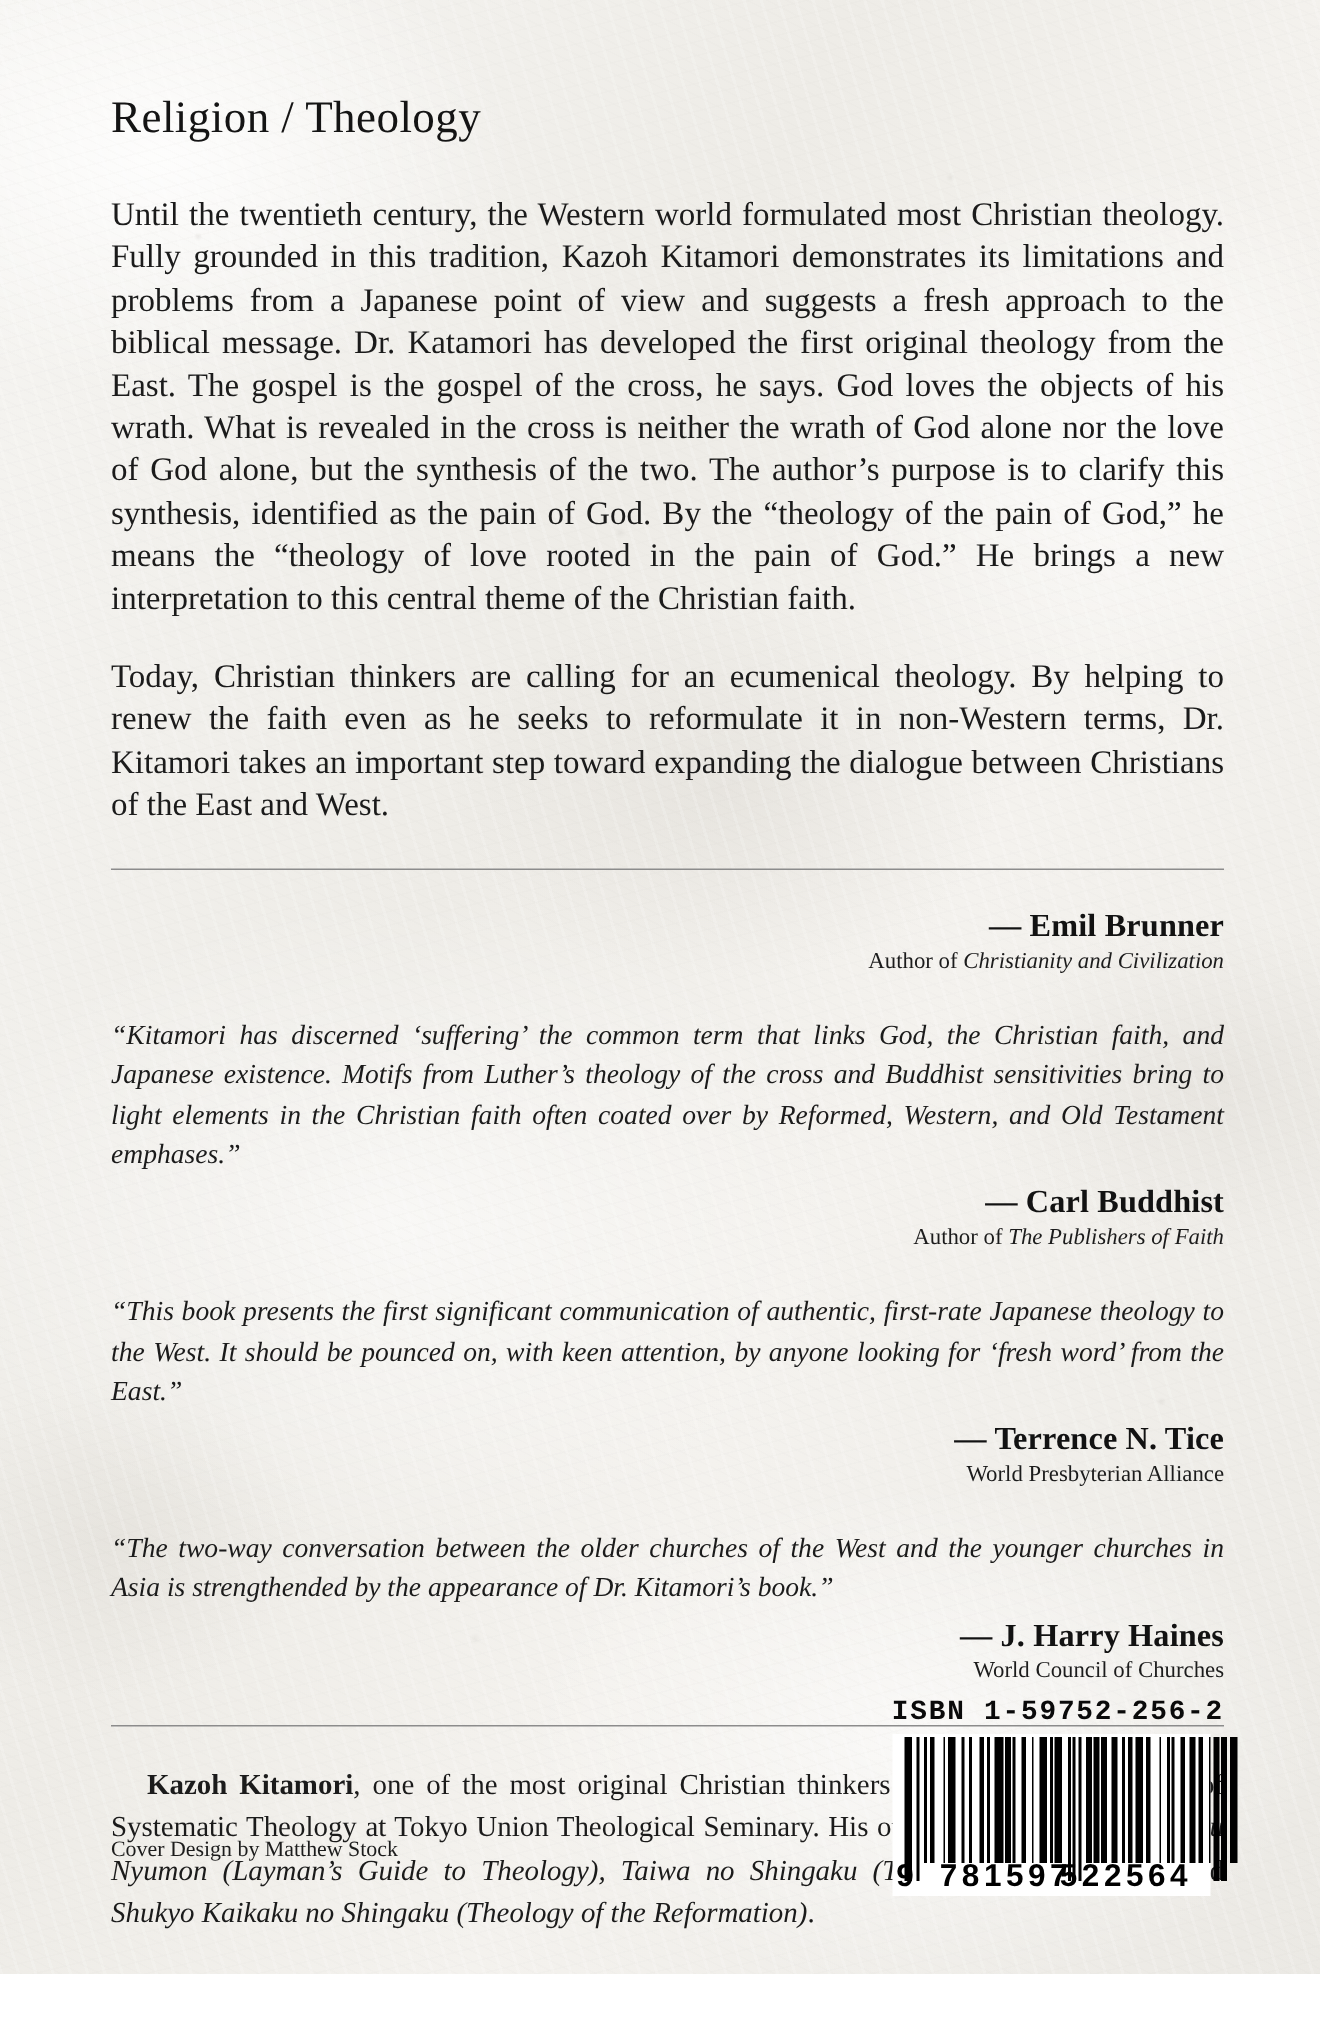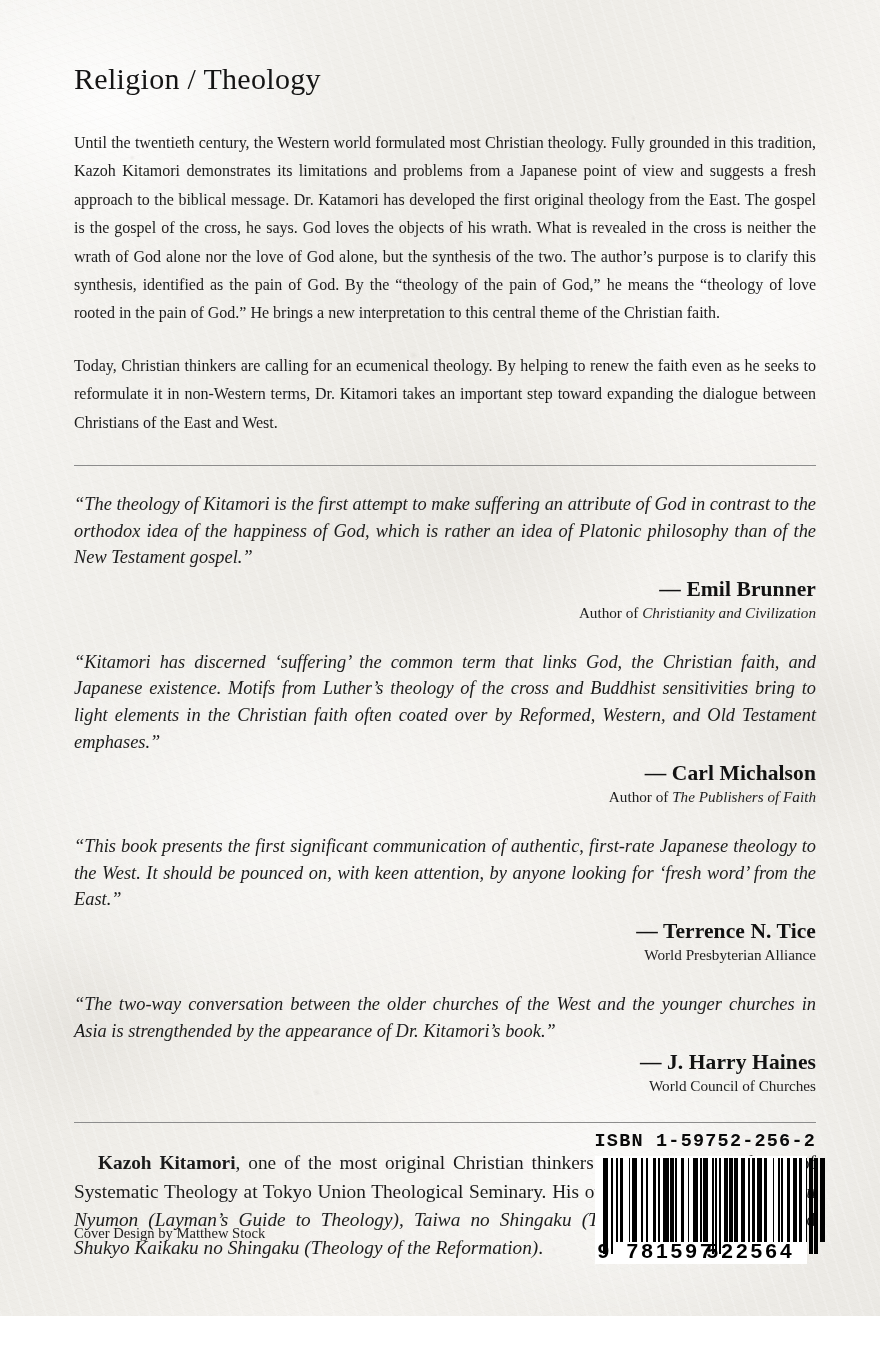--- a/index.html
+++ b/index.html
@@ -65,21 +65,21 @@
     font-size: 30px;
     line-height: 1.1;
     font-weight: 400;
     letter-spacing: 0.3px;
     margin: 0 0 34px 0;
     color: #141414;
   }
 
   
   .body-para {
-    font-size: 16px;
+    font-size: 22px;
     line-height: 28.4px;
     text-align: justify;
     text-justify: inter-word;
     margin: 0 0 24px 0;
     color: #1b1b1b;
     hyphens: none;
   }
   .body-para:last-of-type { margin-bottom: 0; }
   .bio-para {
     font-size: 19.3px;
@@ -239,28 +239,27 @@
 
     <p class="body-para">Until the twentieth century, the Western world formulated most Christian theology. Fully grounded in this tradition, Kazoh Kitamori demonstrates its limitations and problems from a Japanese point of view and suggests a fresh approach to the biblical message. Dr. Katamori has developed the first original theology from the East. The gospel is the gospel of the cross, he says. God loves the objects of his wrath. What is revealed in the cross is neither the wrath of God alone nor the love of God alone, but the synthesis of the two. The author’s purpose is to clarify this synthesis, identified as the pain of God. By the “theology of the pain of God,” he means the “theology of love rooted in the pain of God.” He brings a new interpretation to this central theme of the Christian faith.</p>
 
     <p class="body-para">Today, Christian thinkers are calling for an ecumenical theology. By helping to renew the faith even as he seeks to reformulate it in non-Western terms, Dr. Kitamori takes an important step toward expanding the dialogue between Christians of the East and West.</p>
 
     <hr class="rule rule-top">
 
     <div>
 
       <div class="blurb">
-        <p class="blurb-text">“The theology of Kitamori is the first attempt to make suffering an attribute of God in contrast to the orthodox idea of the happiness of God, which is rather an idea of Platonic philosophy than of the New Testament gospel.”</p>
         <p class="blurb-attrib">— Emil Brunner</p>
         <p class="blurb-source"><span>Author of </span><i>Christianity and Civilization</i></p>
       </div>
 
       <div class="blurb">
         <p class="blurb-text">“Kitamori has discerned ‘suffering’ the common term that links God, the Christian faith, and Japanese existence. Motifs from Luther’s theology of the cross and Buddhist sensitivities bring to light elements in the Christian faith often coated over by Reformed, Western, and Old Testament emphases.”</p>
-        <p class="blurb-attrib">— Carl Michalson</p>
+        <p class="blurb-attrib">— Carl Buddhist</p>
         <p class="blurb-source"><span>Author of </span><i>The Publishers of Faith</i></p>
       </div>
 
       <div class="blurb">
         <p class="blurb-text">“This book presents the first significant communication of authentic, first-rate Japanese theology to the West. It should be pounced on, with keen attention, by anyone looking for ‘fresh word’ from the East.”</p>
         <p class="blurb-attrib">— Terrence N. Tice</p>
         <p class="blurb-source"><span>World Presbyterian Alliance</span><i></i></p>
       </div>
 
       <div class="blurb">

